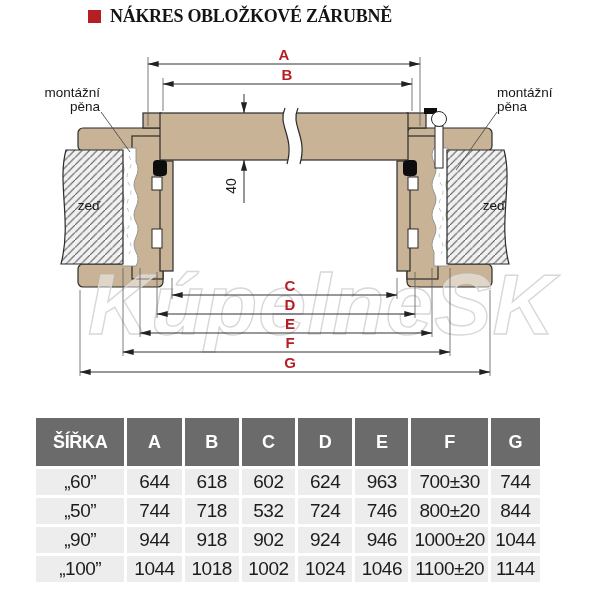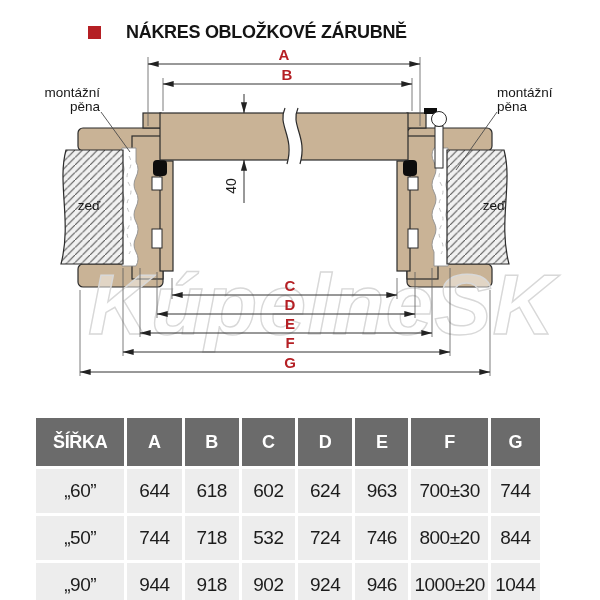--- a/index.html
+++ b/index.html
@@ -11,22 +11,22 @@
   
   .title-row{
     position:absolute;top:6px;left:88px;
     display:flex;align-items:center;gap:9px;z-index:5;
   }
   .title-bullet{
     width:13px;height:13px;flex:0 0 13px;
     background:var(--accent_red,#b51f24);
   }
   h1.page-title{
-    margin:16px;font-size:18px;font-weight:bold;color:#141414;
-    letter-spacing:-0.3px;white-space:nowrap;
+    margin:0;font-size:18px;font-weight:bold;color:#141414;
+    letter-spacing:-0.3px;white-space:nowrap;font-family:Liberation Serif, serif;
   }
   
   svg.diagram{position:absolute;top:0;left:0;}
   .tan{fill:var(--frame_tan,#c9b396);stroke:var(--outline,#2b2b2b);stroke-width:1.2;}
   .whitepart{fill:#ffffff;stroke:var(--outline,#2b2b2b);stroke-width:1;}
   .foam{fill:#ffffff;stroke:#8f8f8f;stroke-width:0.9;}
   .foamsquiggle{fill:none;stroke:#b3b3b3;stroke-width:0.8;stroke-dasharray:4 5;}
   .wall{fill:url(#hatch);stroke:var(--outline,#2b2b2b);stroke-width:1.2;}
   .seal{fill:#0d0d0d;stroke:none;}
   .dim{stroke:#333;stroke-width:1;fill:none;
@@ -53,21 +53,21 @@
   table.size-table{
     border-collapse:separate;border-spacing:3px;width:100%;table-layout:fixed;
   }
   table.size-table th{
     background:var(--table_header_bg,#6b6b6b);color:#ffffff;
     font-size:18px;font-weight:bold;height:48px;text-align:center;
     letter-spacing:-0.3px;padding:0;
   }
   table.size-table td{
     background:var(--table_row_bg,#ededed);color:#1c1c1c;
-    font-size:19px;height:44px;text-align:center;padding:0;
+    font-size:19px;height:26px;text-align:center;padding:0;
     letter-spacing:-0.5px;white-space:nowrap;
   }
 </style>
 </head>
 <body>
 
 <div class="title-row">
   <span class="title-bullet"></span>
   <h1 class="page-title">NÁKRES OBLOŽKOVÉ ZÁRUBNĚ</h1>
 </div>
@@ -238,15 +238,25 @@
         <tr>
           <td>„90”</td>
           <td>944</td>
           <td>918</td>
           <td>902</td>
           <td>924</td>
           <td>946</td>
           <td>1000±20</td>
           <td>1044</td>
         </tr>
+        <tr>
+          <td>„100”</td>
+          <td>1044</td>
+          <td>1018</td>
+          <td>1002</td>
+          <td>1024</td>
+          <td>1046</td>
+          <td>1100±20</td>
+          <td>1144</td>
+        </tr>
       </tbody>
   </table>
 </div>
 
 </body></html>

